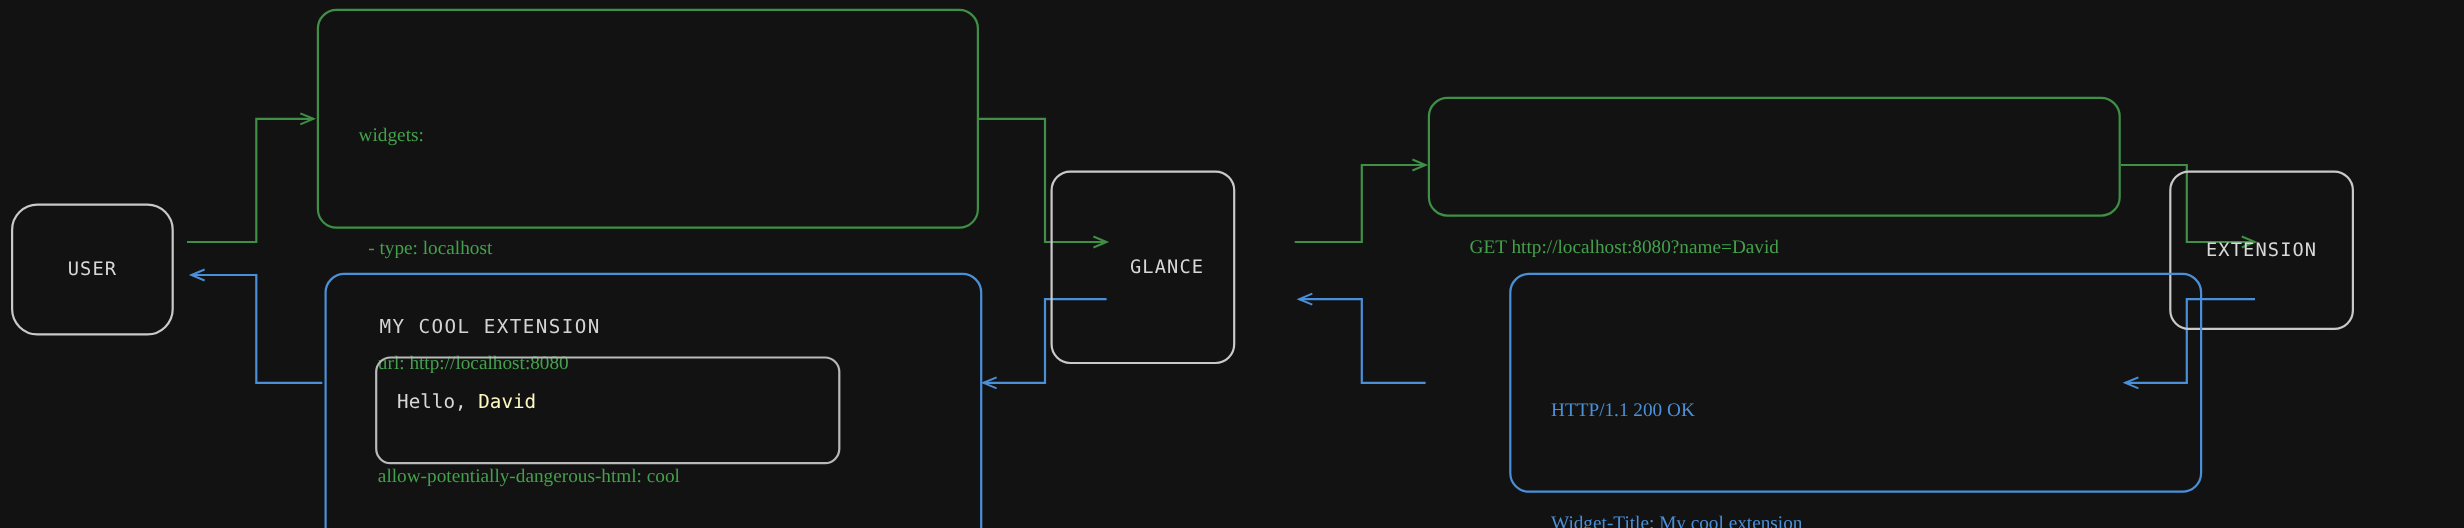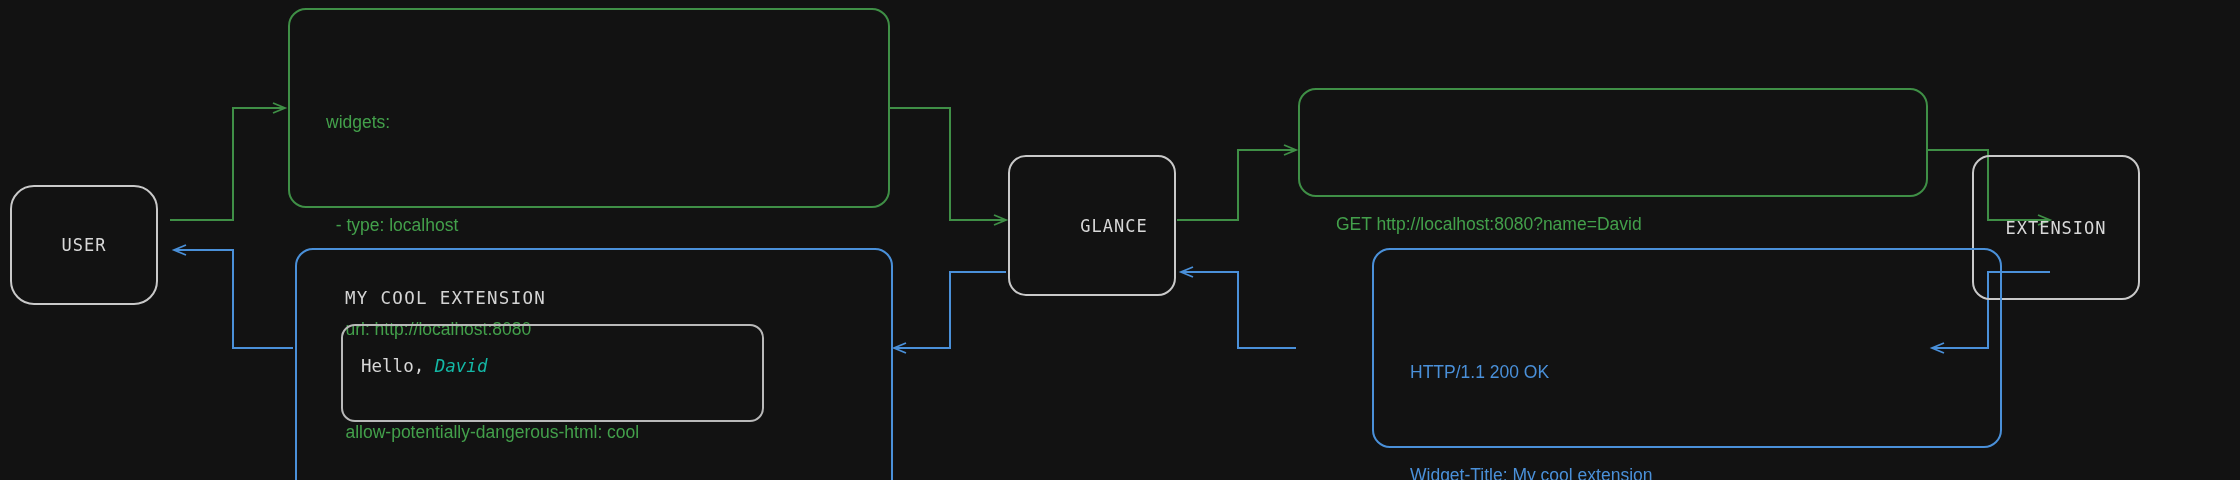--- a/index.html
+++ b/index.html
@@ -38,21 +38,21 @@
   .codebox {
     position: absolute;
     box-sizing: border-box;
     border: 2px solid #3f8f46;
     border-radius: 18px;
     padding: 26px 0 26px 36px;
     white-space: pre;
     color: #43a04b;
     font-size: 17.5px;
     line-height: 1.97;
-    font-family: Liberation Sans, sans-serif;
+    font-family: Liberation Serif, serif;
   }
   .codebox.blue {
     border-color: #4a90d9;
     color: #4a90d9;
   }
   .widgetcard {
     position: absolute;
     box-sizing: border-box;
     border: 2px solid #4a90d9;
     border-radius: 18px;
@@ -74,21 +74,21 @@
     width: 423px;
     height: 98px;
     display: flex;
   }
   .widget-body-text {
     color: #d8d8d8;
     font-size: 17.5px;
     font-family: "DejaVu Sans Mono", monospace;
     white-space: pre;
   }
-  .accent-name { color: #14b8a6; font-style: italic; }
+  .accent-name { color: #fef9c3; }
   .codeline { display: block; }
 </style>
 </head>
 <body>
 
 <div id="canvas">
 
   <svg class="wires" viewBox="0 0 2240 480" xmlns="http://www.w3.org/2000/svg">
     <defs>
       <marker id="arrowG" markerWidth="16" markerHeight="16" refX="13" refY="6" orient="auto" markerUnits="userSpaceOnUse">
@@ -129,21 +129,21 @@
 
     <g>
       <path d="M293,348 L233,348 L233,250 L174,250" fill="none" stroke="#4a90d9" stroke-width="2" marker-end="url(#arrowB)"></path>
     </g>
   </svg>
 
   <div class="node" style="left:10px; top:185px; width:148px; height:120px;border-radius:24px;">
     <span>USER</span>
   </div>
 
-  <div class="node" style="left:1008px; top:155px; width:168px; height:141px;padding-left:44px;">
+  <div class="node" style="left:955px; top:155px; width:168px; height:176px;padding-left:44px;">
     <span>GLANCE</span>
   </div>
 
   <div class="node" style="left:1972px; top:155px; width:168px; height:145px;">
     <span>EXTENSION</span>
   </div>
 
   <div class="codebox" style="left:288px; top:8px; width:602px; height:200px;">
     <span class="codeline">widgets:</span>
     <span class="codeline">  - type: localhost</span>

